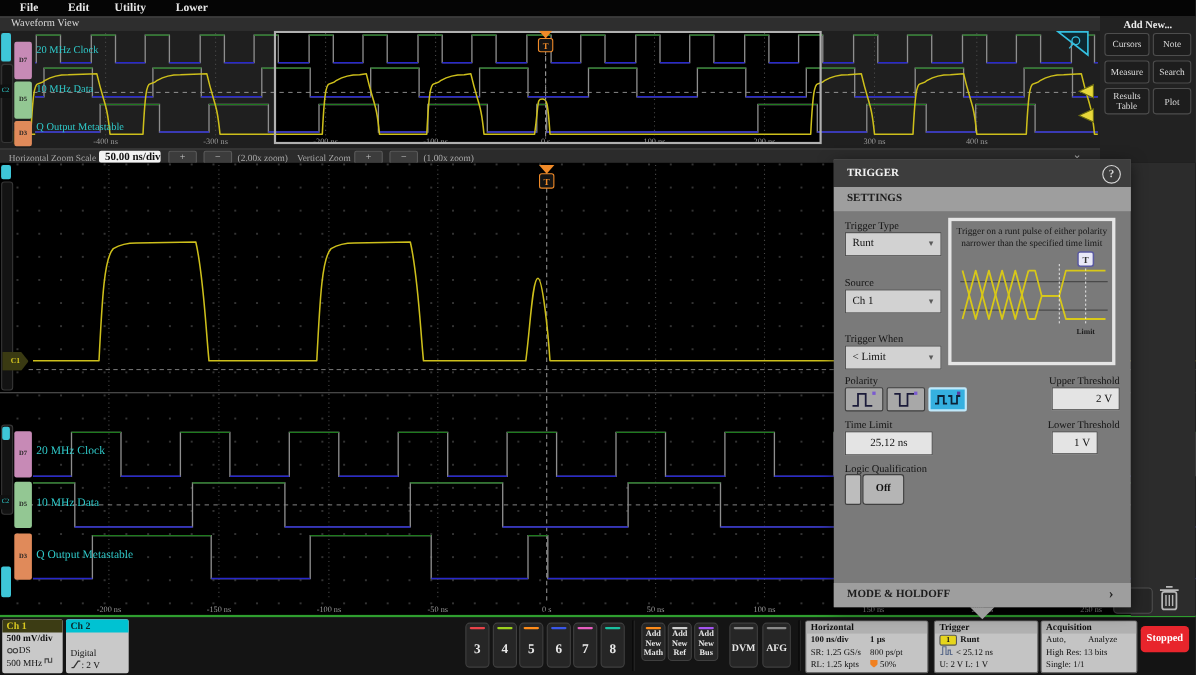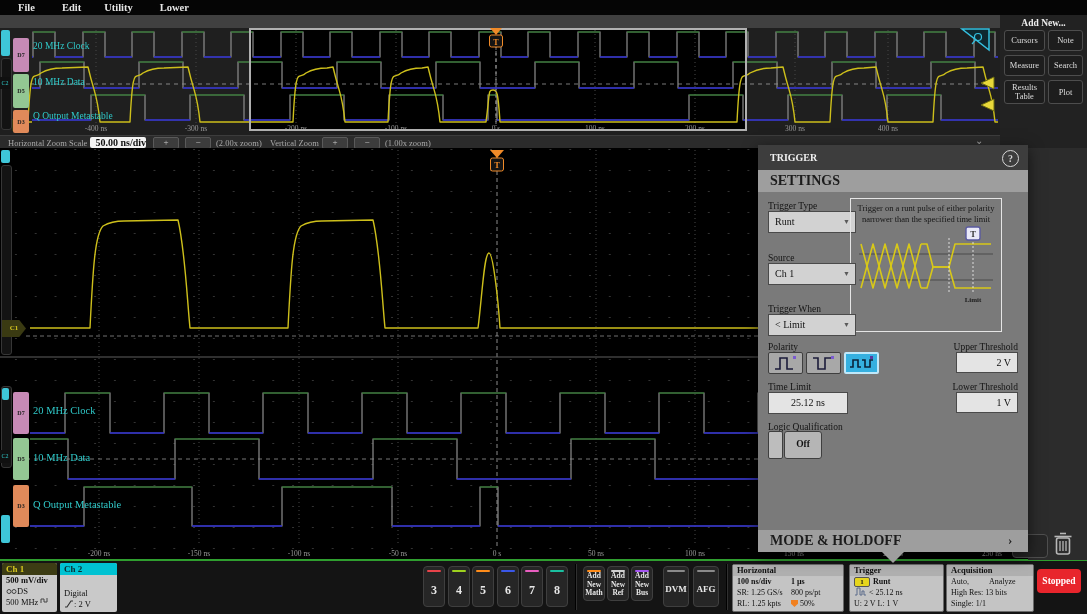--- a/index.html
+++ b/index.html
@@ -37,32 +37,32 @@
   .cbadge{background:#3a3a12;color:#d8c820;font-size:7px;font-weight:bold;text-align:center;
           clip-path:polygon(0 0,72% 0,100% 50%,72% 100%,0 100%);}
   .c2badge{background:#101010;color:#2fc9c9;font-size:6px;text-align:center;line-height:12px;}
   .scroll-cyan{background:#3ec6d8;border-radius:2px;}
   .scroll-track{background:#131313;border:1px solid #363636;border-radius:3px;}
   
   #trigpanel{left:758px;top:145px;width:270px;height:407px;background:#7a7a7a;z-index:5;
              box-shadow:0 4px 14px rgba(0,0,0,.6);}
   #trigpanel .hdr{left:0;top:0;width:270px;height:25px;background:#3d3d3d;color:#f0f0f0;
                   font-size:10px;font-weight:bold;line-height:25px;padding-left:12px;box-sizing:border-box;}
-  .secbar{width:270px;height:22px;background:#9e9e9e;color:#1c1c1c;font-size:14px;font-weight:bold;
+  .secbar{width:270px;height:22px;background:#9e9e9e;color:#1c1c1c;font-size:10px;font-weight:bold;
           line-height:22px;padding-left:12px;box-sizing:border-box;}
   .plabel{color:#141414;font-size:9.5px;white-space:nowrap;}
   .pdd{width:88px;height:22px;background:#d2d2d2;border:1px solid #4a4a4a;box-sizing:border-box;
        color:#111;font-size:10px;line-height:20px;padding-left:6px;}
   .pdd .arr{position:absolute;right:5px;top:7px;color:#5a5a5a;font-size:7px;line-height:7px;}
   .pfield{background:#e4e4e4;border:1px solid #4a4a4a;box-sizing:border-box;color:#111;
           font-size:10px;line-height:19px;}
   .polbtn{width:35px;height:22px;background:#a8a8a8;border:1px solid #3f3f3f;border-radius:2px;
           box-sizing:border-box;display:flex;align-items:center;justify-content:center;}
   .polbtn.sel{background:#35b0e0;border:2px solid #bfe8fa;}
-  #infobox{left:92px;top:53px;width:152px;height:134px;border:1px solid #e5e5e5;box-sizing:border-box;}
+  #infobox{left:104px;top:53px;width:152px;height:134px;border:3px solid #e5e5e5;box-sizing:border-box;}
   #infobox .itxt{color:#161616;font-size:8.5px;line-height:1.25;text-align:center;padding:4px 3px 0 3px;}
   
   #greenline{left:0;top:559px;width:1087px;height:2px;background:#2f9e2f;z-index:3;}
   #bottombar{left:0;top:561px;width:1087px;height:53px;background:#141414;z-index:2;}
   .chcard{background:#c9c9c9;border-radius:2px;overflow:hidden;}
   .chcard .chd{height:12px;font-size:9px;font-weight:bold;line-height:12px;padding-left:4px;}
   .chcard .row{font-size:8.5px;color:#111;padding-left:4px;line-height:11px;white-space:nowrap;}
   .numbtn{width:22px;height:41px;background:#262626;border:1px solid #3f3f3f;border-radius:4px;
           box-sizing:border-box;color:#e8e8e8;font-size:12px;font-weight:bold;
           display:flex;align-items:flex-end;justify-content:center;padding-bottom:8px;}
@@ -93,20 +93,21 @@
 
 <div id="root">
 
   <div class="abs" id="menubar">
     <span class="mi" style="margin-left:18px">File</span>
     <span class="mi" style="margin-left:27px">Edit</span>
     <span class="mi" style="margin-left:23px">Utility</span>
     <span class="mi" style="margin-left:27px">Lower</span>
   </div>
 
+  <div class="abs" id="wfbar">Waveform View</div>
 
   <div class="abs" id="addnew">
     <div class="abs ttl">Add New...</div>
     <div class="abs anbtn" style="left:4px;top:15px;width:41px;height:21px">Cursors</div>
     <div class="abs anbtn" style="left:48px;top:15px;width:35px;height:21px">Note</div>
     <div class="abs anbtn" style="left:4px;top:40px;width:41px;height:21px">Measure</div>
     <div class="abs anbtn" style="left:48px;top:40px;width:35px;height:21px">Search</div>
     <div class="abs anbtn" style="left:4px;top:65px;width:41px;height:24px">Results Table</div>
     <div class="abs anbtn" style="left:48px;top:65px;width:35px;height:24px">Plot</div>
   </div>
@@ -319,21 +320,21 @@
       </svg>
     </div>
 
     <div class="abs plabel" style="left:150px;top:197px;width:110px;text-align:right">Upper Threshold</div>
     <div class="abs pfield" style="left:198px;top:207px;width:62px;height:21px;text-align:right;padding-right:6px">2 V</div>
 
     <div class="abs plabel" style="left:10px;top:237px">Time Limit</div>
     <div class="abs pfield" style="left:10px;top:247px;width:80px;height:22px;text-align:center">25.12 ns</div>
 
     <div class="abs plabel" style="left:150px;top:237px;width:110px;text-align:right">Lower Threshold</div>
-    <div class="abs pfield" style="left:198px;top:247px;width:62px;height:21px;text-align:right;padding-right:6px">1 V</div>
+    <div class="abs pfield" style="left:198px;top:247px;width:42px;height:21px;text-align:right;padding-right:6px">1 V</div>
 
     <div class="abs plabel" style="left:10px;top:277px">Logic Qualification</div>
     <div class="abs togslider" style="left:10px;top:286px;width:13px;height:26px"></div>
     <div class="abs offbtn" style="left:26px;top:286px;width:36px;height:26px">Off</div>
 
     <div class="abs secbar" style="left:0;top:385px">MODE &amp; HOLDOFF</div>
     <div class="abs" style="left:250px;top:387px;color:#222;font-size:13px;font-weight:bold">›</div>
     <div class="abs" style="left:124px;top:407px;width:0;height:0;border-left:11px solid transparent;border-right:11px solid transparent;border-top:11px solid #9e9e9e"></div>
   </div>
 

